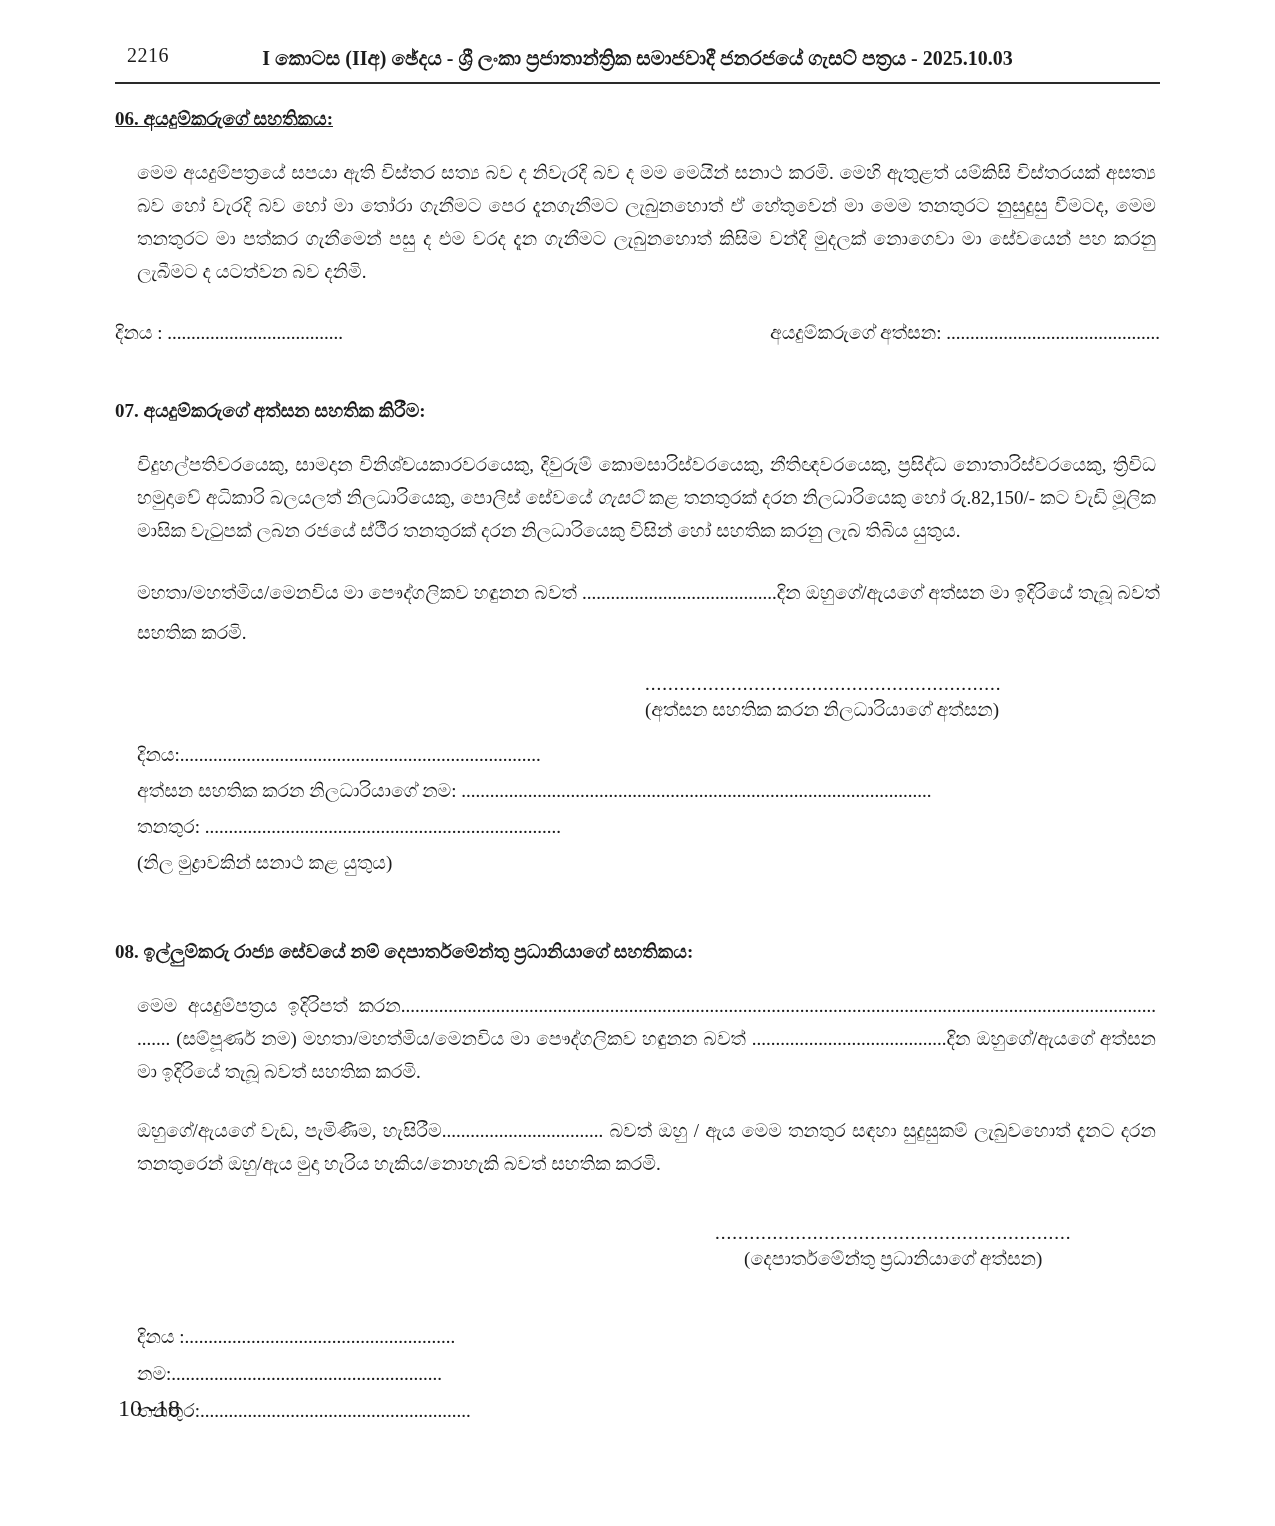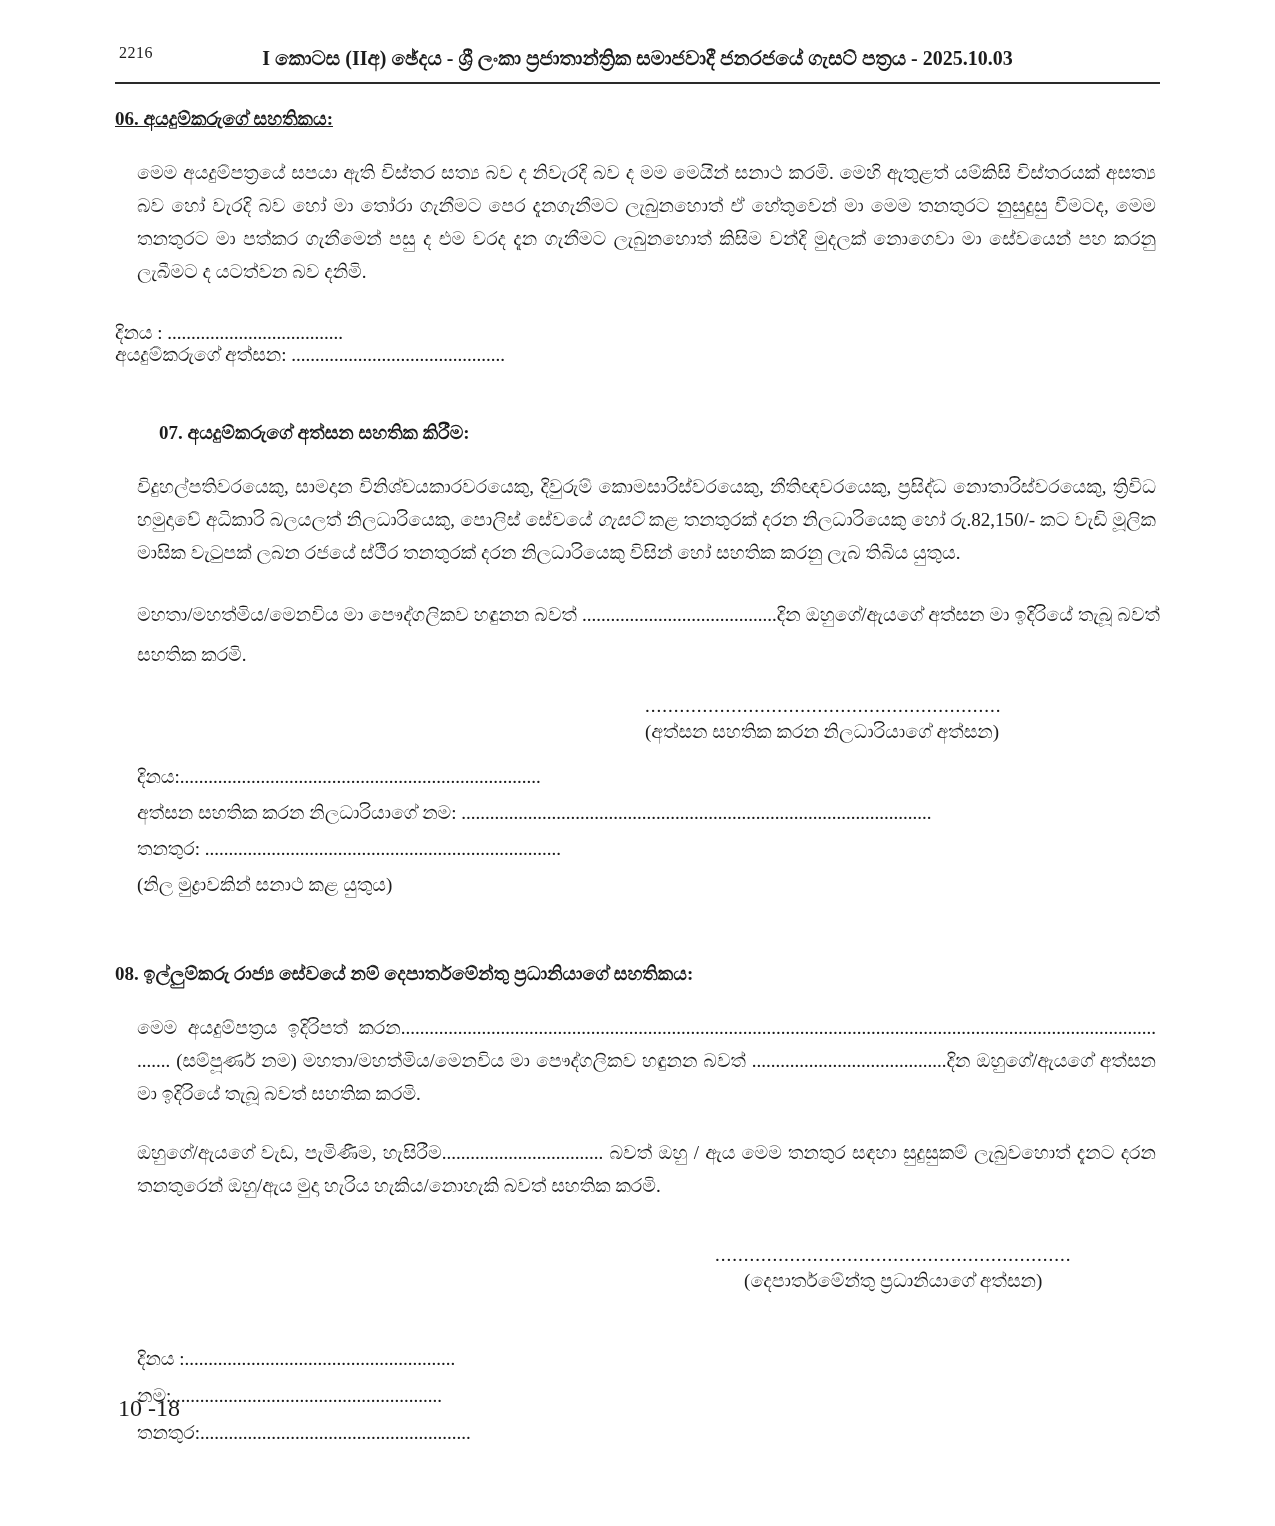--- a/index.html
+++ b/index.html
@@ -18,23 +18,23 @@
     font-size: 19px;
     padding: 44px 115px 0 115px;
     overflow: hidden;
   }
   .page-header {
     position: relative;
     height: 28px;
   }
   .page-number {
     position: absolute;
-    left: 4px;
+    left: 12px;
     top: 0;
-    font-size: 16px;
+    font-size: 20px;
     letter-spacing: 0.5px;
   }
   .header-title {
     margin: 0;
     text-align: center;
     font-size: 20px;
     font-weight: bold;
     line-height: 28px;
   }
   .header-rule {
@@ -42,38 +42,37 @@
     border-top: 2.5px solid #2a2a2a;
     margin: 10px 0 0 0;
   }
   .section { margin: 0; }
   .sec-heading {
     font-weight: bold;
     font-size: 19px;
     margin: 0;
   }
   .sec06-heading { margin-top: 24px; text-decoration: underline; }
-  .sec07-heading { margin-top: 56px; margin-left: 44px; }
+  .sec07-heading { margin-top: 56px; }
   .sec08-heading { margin-top: 60px; }
   .body-par {
     margin: 26px 4px 0 22px;
     text-align: justify;
     line-height: 33px;
   }
   .fill-block {
     margin: 26px 0 0 22px;
     line-height: 40px;
     text-align: justify;
   }
   .fill-line { margin: 0; }
   .sig-row {
     display: flex;
     justify-content: space-between;
     margin-top: 34px;
-    flex-direction: column;
   }
   .sig-block-07 {
     margin: 18px 0 0 530px;
     width: fit-content;
     text-align: left;
     line-height: 26px;
   }
   .sig-block-08 {
     margin: 40px 0 0 600px;
     width: fit-content;

